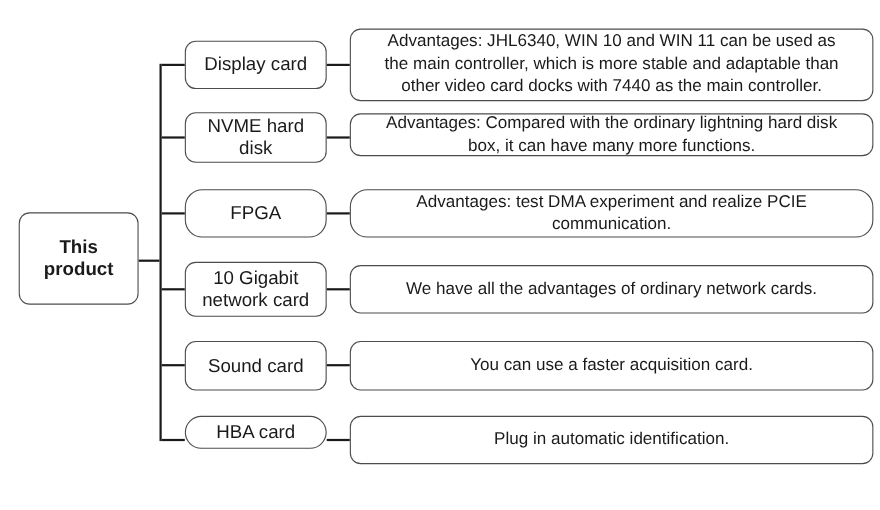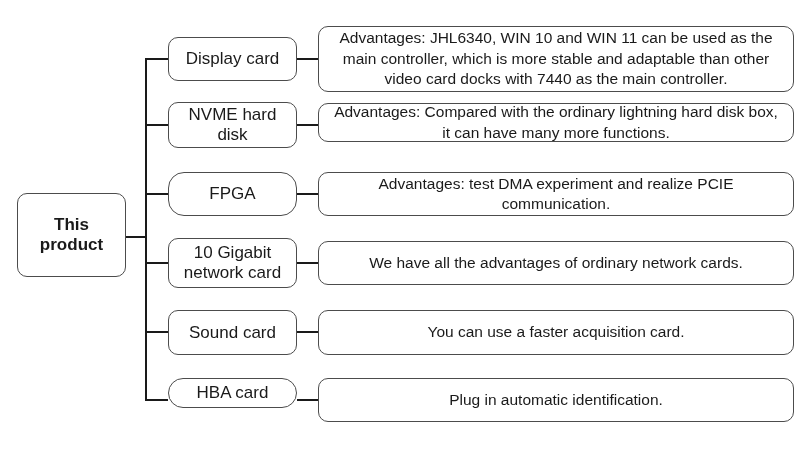--- a/index.html
+++ b/index.html
@@ -36,24 +36,24 @@
   .root-subtitle { font-size: 14px; line-height: 1.25; margin-top: 2px; }
 
   .branch { left: 168px; width: 129px; font-size: 17px; line-height: 1.15; padding: 14px 6px; }
   .branch.r1 { top: 37px;  height: 44px; }
   .branch.r2 { top: 102px; height: 46px; }
   .branch.r3 { top: 172px; height: 44px; border-radius: 16px; }
   .branch.r4 { top: 238px; height: 50px; }
   .branch.r5 { top: 310px; height: 45px; text-align: center; }
   .branch.r6 { top: 378px; height: 28px; border-radius: 15px; }
 
-  .desc { left: 318px; width: 476px; font-size: 15.5px; line-height: 1.32; padding: 3px 10px; }
+  .desc { left: 318px; width: 476px; font-size: 15.5px; line-height: 1.32; padding: 3px 23px; }
   .desc.r1 { top: 26px;  height: 66px; }
   .desc.r2 { top: 103px; height: 39px; }
-  .desc.r3 { top: 172px; height: 44px; }
+  .desc.r3 { top: 172px; height: 44px; border-radius: 16px; }
   .desc.r4 { top: 241px; height: 44px; }
   .desc.r5 { top: 310px; height: 45px; }
   .desc.r6 { top: 378px; height: 44px; text-align: right; }
 
   .line {
     position: absolute;
     background: #1a1a1a;
   }
   
   .spine { left: 145px; top: 58px; width: 2px; height: 343px; }

